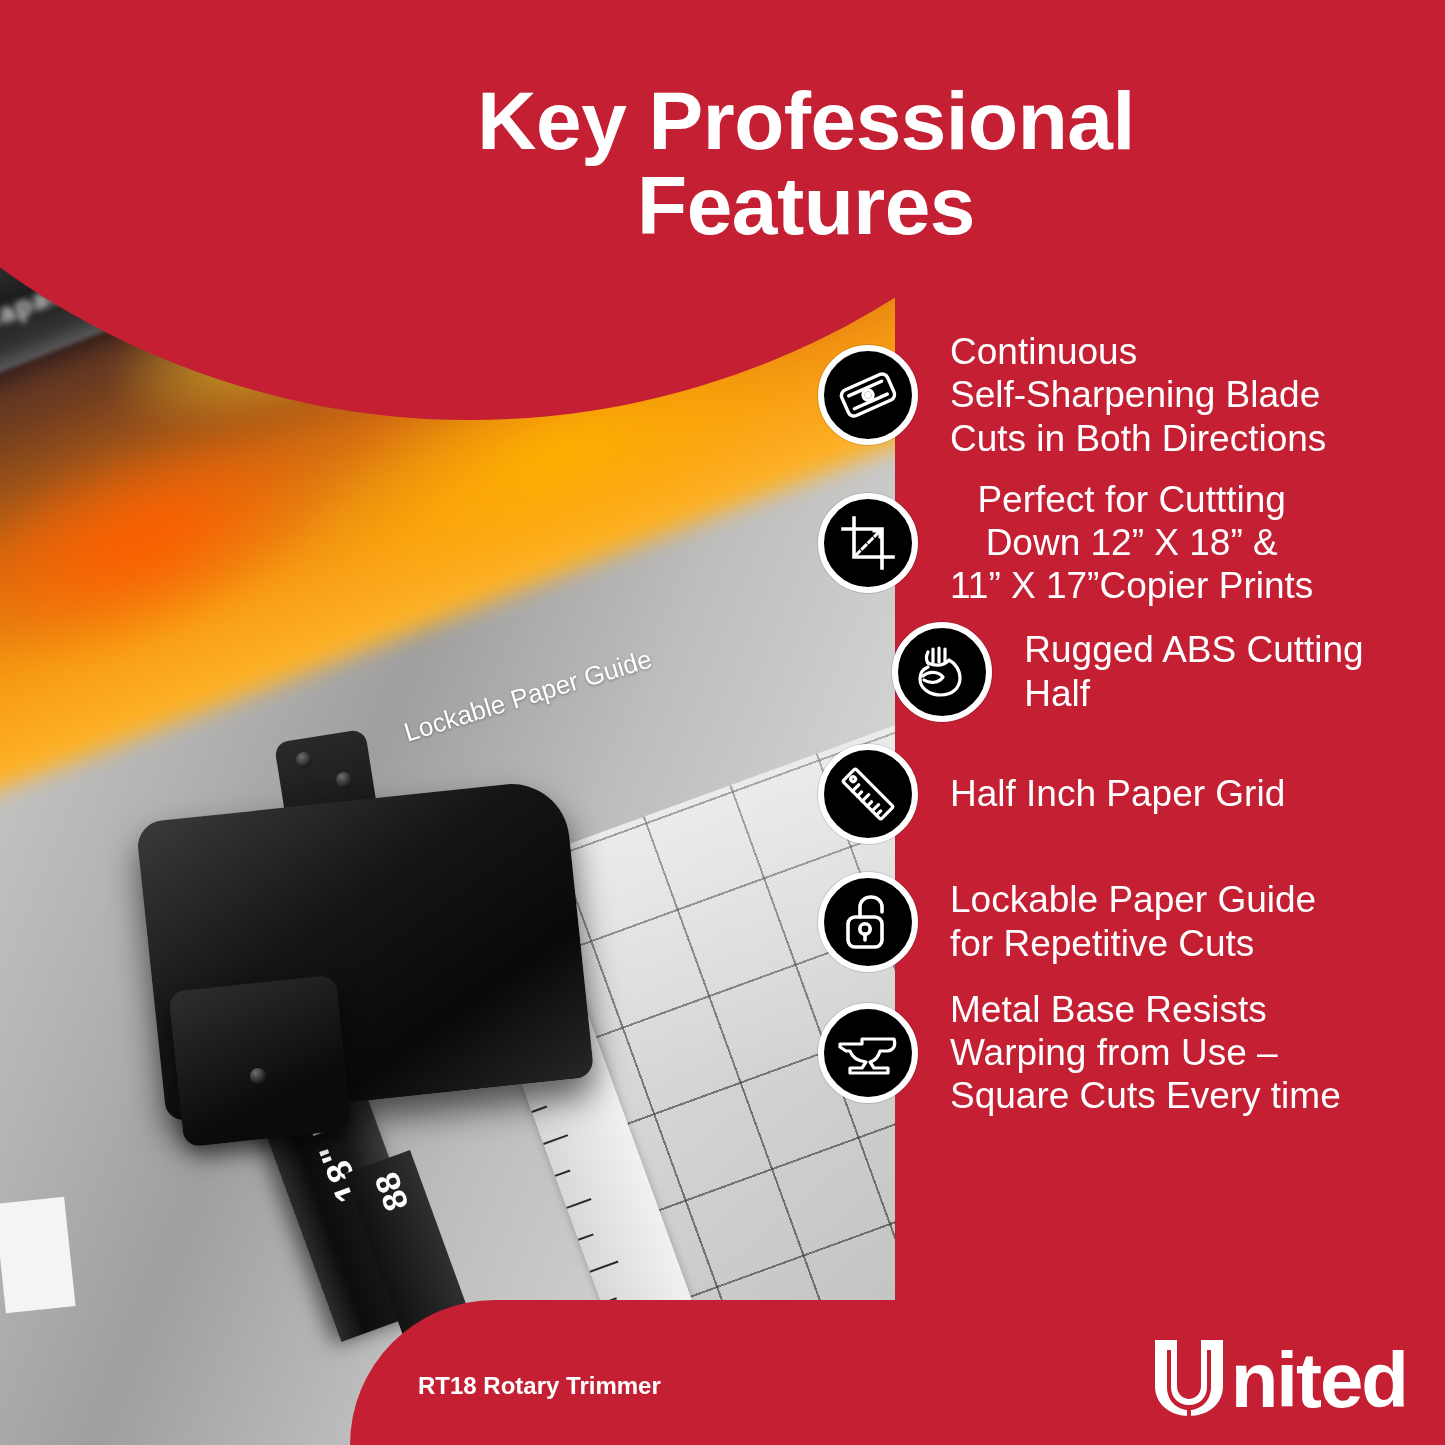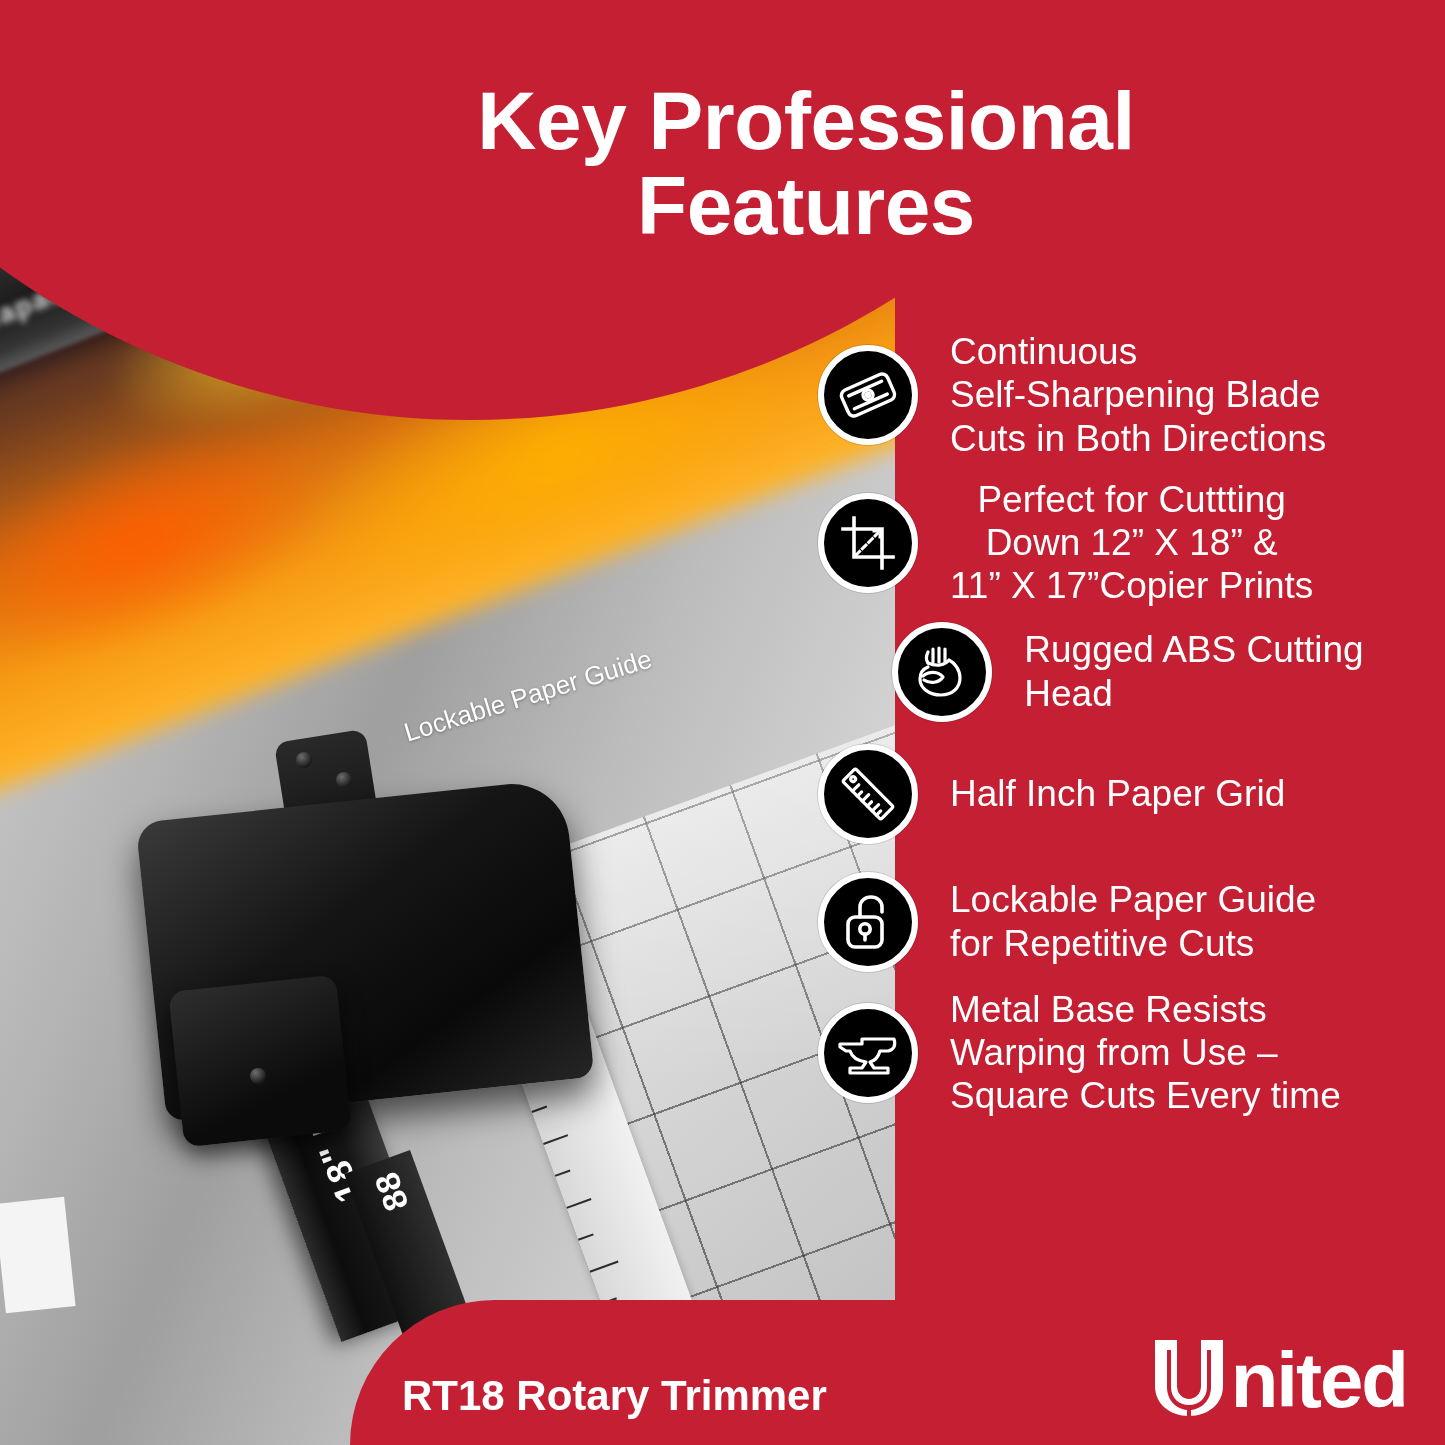--- a/index.html
+++ b/index.html
@@ -177,22 +177,22 @@
 
   
   .feature.r1{margin-bottom:18px;}
   .feature.r2{margin-bottom:14px;text-align:center;}
   .feature.r3{margin-bottom:22px;justify-content:center;}
   .feature.r4{margin-bottom:28px;}
   .feature.r5{margin-bottom:16px;}
 
   
   .product-name{
-    position:absolute;left:402px;top:1372px;
-    color:#ffffff;font-size:42px;font-weight:700;
+    position:absolute;left:418px;top:1372px;
+    color:#ffffff;font-size:24px;font-weight:700;
   }
   .brand{
     position:absolute;right:38px;top:1332px;
     display:flex;align-items:center;height:96px;
   }
   .brand-mark{margin-right:4px;}
   .brand-word{
     color:#ffffff;font-size:78px;font-weight:700;line-height:1;
     letter-spacing:-2px;
   }
@@ -301,21 +301,21 @@
           <path d="M28 5 L28 19"></path>
           <path d="M34 6 L34 19"></path>
           <path d="M17 9 C15 13 15 17 17 20"></path>
           <path d="M17 20 C26 24 34 22 38 17 C44 20 49 27 49 35 C49 45 41 52 30 52
                    C18 52 9 45 9 36 C9 30 12 26 17 24"></path>
           <path d="M12 33 C18 28 27 28 32 34 C28 40 19 41 13 37"></path>
         </svg>
       </div>
       <div class="f-text">
         <span class="ln">Rugged ABS Cutting</span>
-        <span class="ln">Head</span>
+        <span class="ln">Half</span>
       </div>
     </div>
 
     <div class="feature r4">
       <div class="f-icon">
         <svg width="62" height="62" viewBox="0 0 62 62" fill="none" stroke="#fff" stroke-width="3.2" stroke-linejoin="round" stroke-linecap="round">
           <g transform="rotate(-45 31 31)">
             <rect x="22" y="4" width="18" height="54" rx="2"></rect>
             <circle cx="31" cy="10" r="2.4"></circle>
             <path d="M22 18 L31 18"></path>

